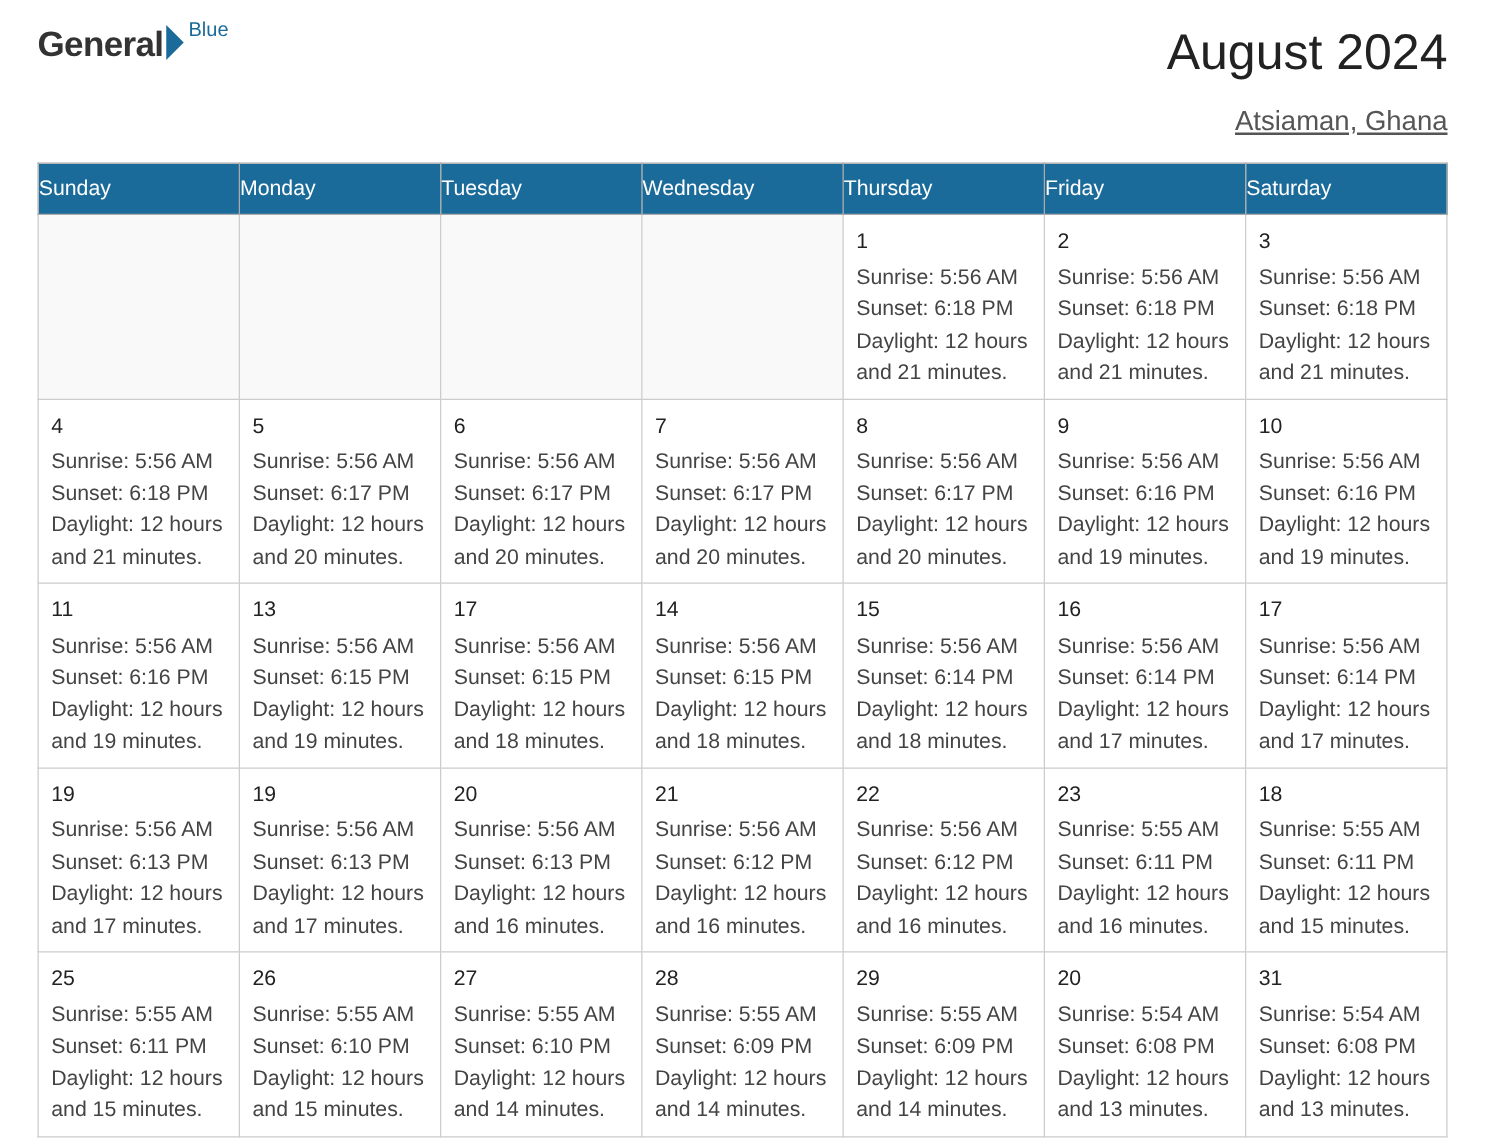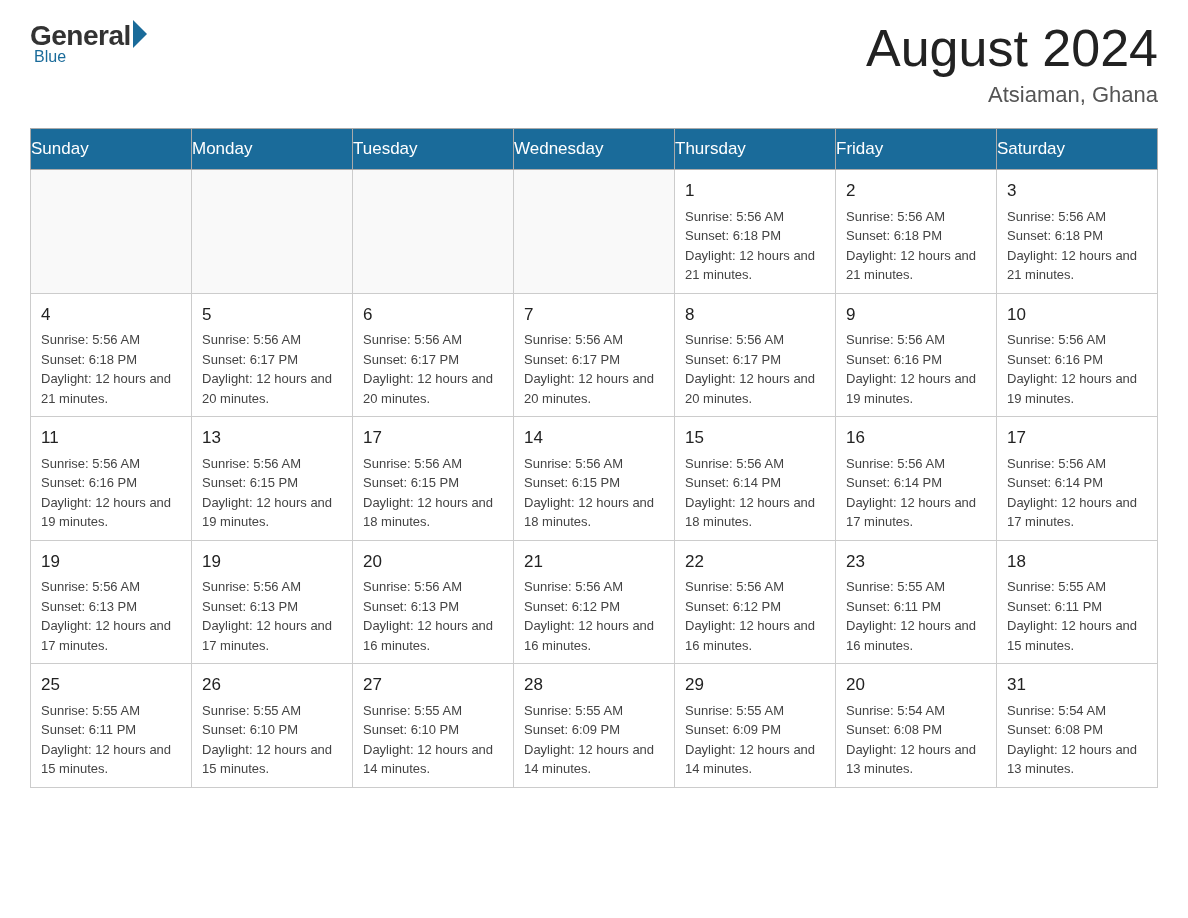--- a/index.html
+++ b/index.html
@@ -11,21 +11,21 @@
       padding: 20px 30px;
     }
     .header {
       display: flex;
       justify-content: space-between;
       align-items: flex-start;
       margin-bottom: 20px;
     }
     .logo {
       display: flex;
-      flex-direction: column;
+      flex-direction: row;
       align-items: flex-start;
     }
     .logo-top {
       display: flex;
       align-items: center;
     }
     .logo-general {
       font-size: 28px;
       font-weight: bold;
       color: #333;
@@ -43,29 +43,30 @@
     .logo-bottom {
       font-size: 16px;
       color: #1a6b9a;
       margin-left: 4px;
       margin-top: -4px;
     }
     .title-section {
       text-align: right;
     }
     .month-title {
-      font-size: 52px;
+      font-size: 40px;
       font-weight: normal;
       color: #222;
       line-height: 1.1;
     }
     .location {
       font-size: 22px;
       color: #555;
-      margin-top: 5px;
+      margin-top: 20px;
+      text-decoration: underline;
     }
     .calendar {
       width: 100%;
       border-collapse: collapse;
       border: 1px solid #aaa;
     }
     .calendar th {
       background-color: #1a6b9a;
       color: #fff;
       font-size: 17px;
@@ -85,21 +86,21 @@
       line-height: 1.5;
     }
     .day-number {
       font-size: 17px;
       color: #222;
       font-weight: normal;
       display: block;
       margin-bottom: 3px;
     }
     .day-info {
-      font-size: 13px;
+      font-size: 17px;
       color: #444;
       line-height: 1.5;
     }
     .row-separator {
       border-top: 2px solid #1a6b9a;
     }
     .empty-cell {
       background: #f9f9f9;
     }
   </style>

